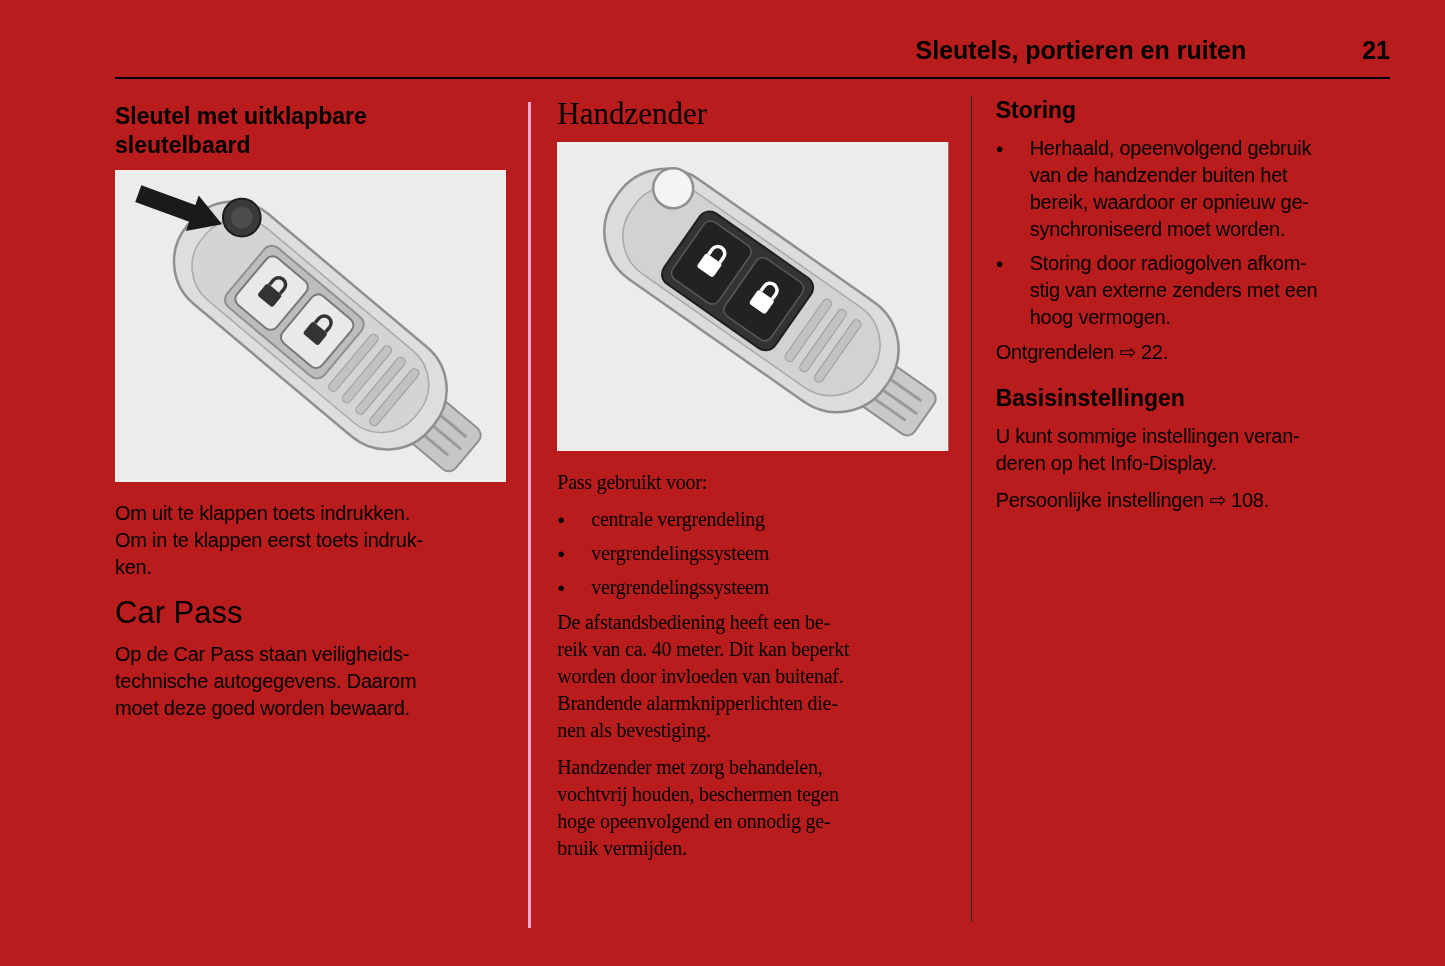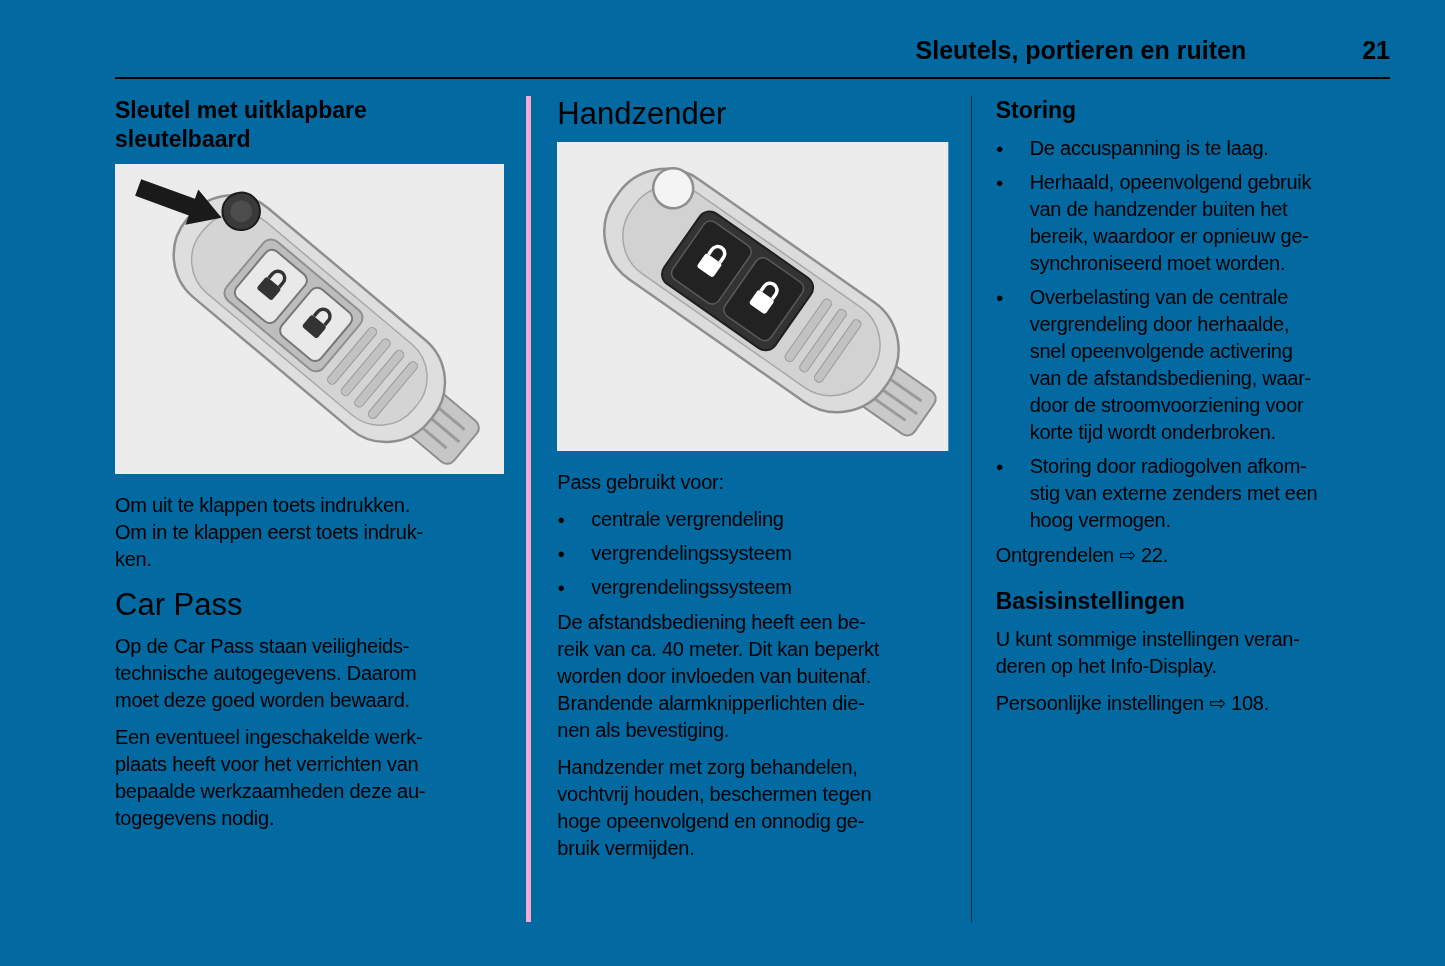--- a/index.html
+++ b/index.html
@@ -5,21 +5,21 @@
   * { box-sizing: border-box; margin: 0; padding: 0; }
   html, body { background: #ffffff; }
   body {
     font-family: "Liberation Sans", "DejaVu Sans", sans-serif;
     color: #000;
   }
   .page {
     position: relative;
     width: 1445px;
     height: 966px;
-    background: #0369a1;
+    background: #b91c1c;
     overflow: hidden;
   }
   .header {
     position: absolute;
     top: 36px;
     left: 115px;
     right: 55px;
     display: flex;
     justify-content: flex-end;
     align-items: baseline;
@@ -31,22 +31,22 @@
   .header .pagenum { margin-left: 116px; }
   .columns {
     position: absolute;
     top: 96px;
     left: 115px;
     right: 55px;
     bottom: 44px;
     display: flex;
   }
   .col { height: 100%; }
-  .col1 { width: 417px; padding-right: 22px; border-right: 5px solid #f9a8d4; }
-  .col2 { width: 441px; padding-left: 26px; padding-right: 22px; border-right: 1px solid #2a2a2a; }
+  .col1 { width: 417px; padding-right: 22px; border-right: 3px solid #f9a8d4; margin-top: 6px; }
+  .col2 { width: 441px; padding-left: 26px; padding-right: 22px; border-right: 1px solid #2a2a2a; font-family: Liberation Serif, serif; }
   .col3 { width: 419px; padding-left: 24px; }
 
   .h-small {
     font-size: 23px;
     font-weight: bold;
     line-height: 1.26;
     white-space: pre-line;
     margin-bottom: 10px;
   }
   .h-large {
@@ -149,24 +149,20 @@
       </div>
 
       <p class="body">Om uit te klappen toets indrukken.
 Om in te klappen eerst toets indruk-
 ken.</p>
 
       <h2 class="h-large">Car Pass</h2>
       <p class="body">Op de Car Pass staan veiligheids-
 technische autogegevens. Daarom
 moet deze goed worden bewaard.</p>
-      <p class="body">Een eventueel ingeschakelde werk-
-plaats heeft voor het verrichten van
-bepaalde werkzaamheden deze au-
-togegevens nodig.</p>
     </section>
 
     <section class="col col2">
       <h2 class="h-large">Handzender</h2>
 
       <div class="figure">
         <svg viewBox="0 0 392 310" xmlns="http://www.w3.org/2000/svg">
           <rect width="392" height="310" fill="#ececec"></rect>
           <g transform="translate(0,6) rotate(35 115 65)">
 
@@ -225,35 +221,24 @@
       <p class="body">Handzender met zorg behandelen,
 vochtvrij houden, beschermen tegen
 hoge opeenvolgend en onnodig ge-
 bruik vermijden.</p>
     </section>
 
     <section class="col col3">
       <h3 class="h-small">Storing</h3>
       <ul class="bullets">
         <li>
-            <span>De accuspanning is te laag.</span>
-          </li>
-        <li>
             <span>Herhaald, opeenvolgend gebruik
 van de handzender buiten het
 bereik, waardoor er opnieuw ge-
 synchroniseerd moet worden.</span>
-          </li>
-        <li>
-            <span>Overbelasting van de centrale
-vergrendeling door herhaalde,
-snel opeenvolgende activering
-van de afstandsbediening, waar-
-door de stroomvoorziening voor
-korte tijd wordt onderbroken.</span>
           </li>
         <li>
             <span>Storing door radiogolven afkom-
 stig van externe zenders met een
 hoog vermogen.</span>
           </li>
       </ul>
       <p class="body ref">Ontgrendelen ⇨ 22.</p>
 
       <h3 class="h-small" style="margin-top:18px">Basisinstellingen</h3>

